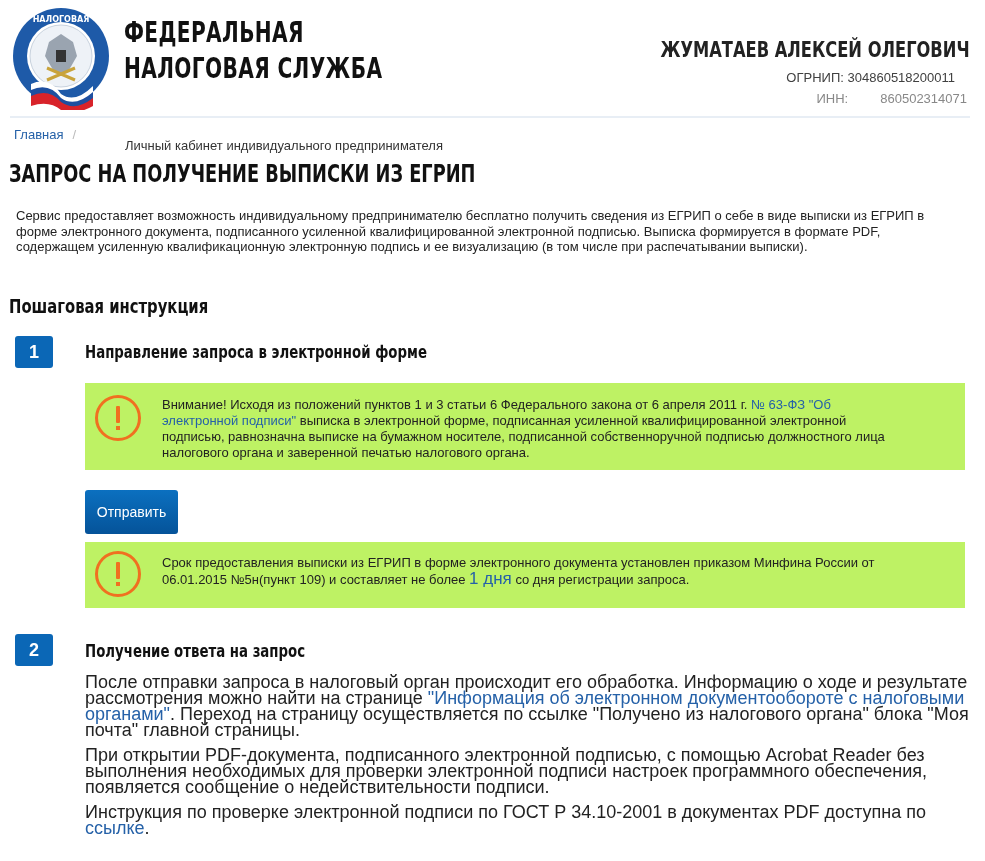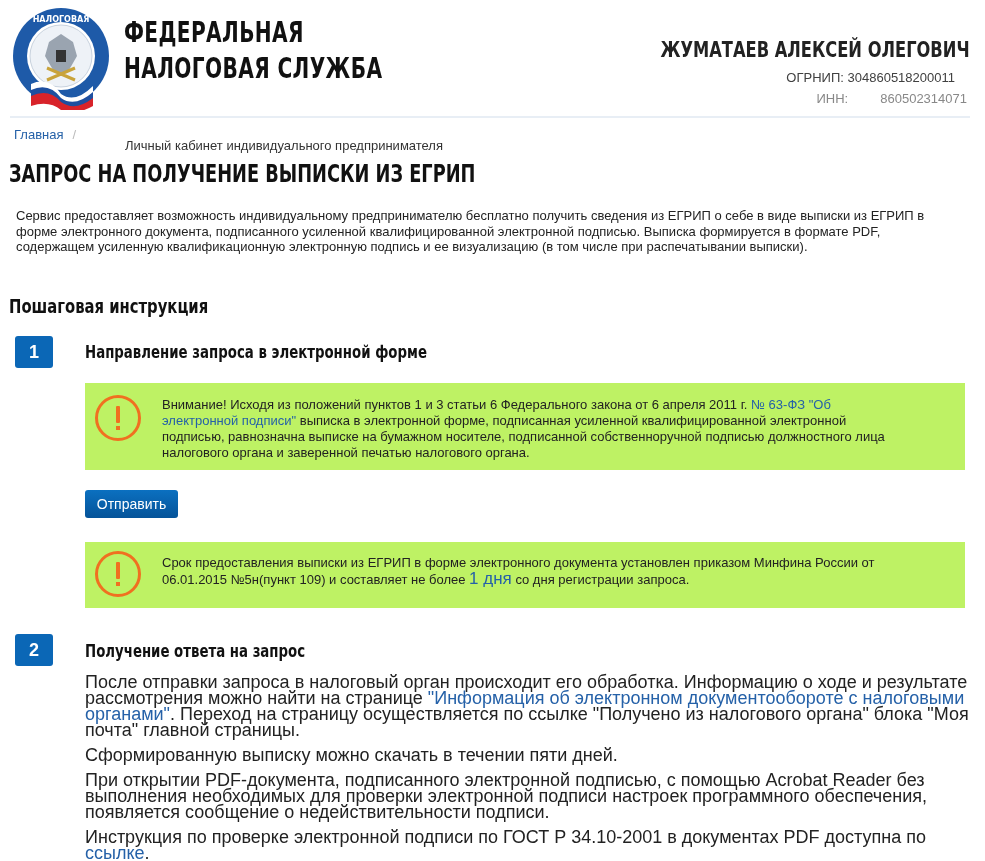--- a/index.html
+++ b/index.html
@@ -35,21 +35,21 @@
   .notice { position:absolute; left:85px; width:880px; background:#bef264; }
   .notice .warn { position:absolute; left:10px; width:46px; height:46px; border:3px solid #f07020; border-radius:50%; box-sizing:border-box; }
   .notice .warn .bar { position:absolute; left:18px; top:8px; width:4px; height:17px; background:#f07020; border-radius:1px; }
   .notice .warn .dot { position:absolute; left:18px; top:28px; width:4px; height:4px; background:#f07020; }
   .notice .text { position:absolute; left:77px; font-size:13px; line-height:16px; color:#222; width:740px; }
 
   #notice1 { top:383px; height:87px; }
   #notice1 .warn { top:12px; }
   #notice1 .text { top:14px; }
 
-  #send-button { position:absolute; left:85px; top:490px; width:93px; height:28px; border-radius:3px; border:none;
+  #send-button { position:absolute; left:85px; top:490px; width:93px; height:44px; border-radius:3px; border:none;
                  background:linear-gradient(#0b70c0,#055399); color:#fff; font-size:14px; font-family:"Liberation Sans", sans-serif; cursor:pointer; padding:4px; }
 
   #notice2 { top:542px; height:66px; }
   #notice2 .warn { top:9px; }
   #notice2 .text { top:13px; }
   #notice2 .big { color:#2561a8; font-size:17px; font-weight:normal;margin-top:28px; }
 
   #step2-body { position:absolute; left:85px; top:674px; width:890px; font-size:18px; line-height:16px; color:#222; }
   #step2-body p { margin:0 0 9px 0; }
 </style>
@@ -117,16 +117,15 @@
   <div class="text">
     <span>Срок предоставления выписки из ЕГРИП в форме электронного документа установлен приказом Минфина России от 06.01.2015 №5н(пункт 109) и составляет не более </span><span class="big">1 дня</span><span> со дня регистрации запроса.</span>
   </div>
 </div>
 
 <div class="step-badge" style="top:634px;">2</div>
 <div class="step-title cond" style="top:640px;">Получение ответа на запрос</div>
 
 <div id="step2-body">
   <p><span>После отправки запроса в налоговый орган происходит его обработка. Информацию о ходе и результате рассмотрения можно найти на странице </span><a>"Информация об электронном документообороте с налоговыми органами"</a><span>. Переход на страницу осуществляется по ссылке "Получено из налогового органа" блока "Моя почта" главной страницы.</span></p>
-  <p>Сформированную выписку можно скачать в течении пяти дней.</p>
   <p>При открытии PDF-документа, подписанного электронной подписью, с помощью Acrobat Reader без выполнения необходимых для проверки электронной подписи настроек программного обеспечения, появляется сообщение о недействительности подписи.</p>
   <p><span>Инструкция по проверке электронной подписи по ГОСТ Р 34.10-2001 в документах PDF доступна по </span><a>ссылке</a><span>.</span></p>
 </div>
 
 </body></html>

